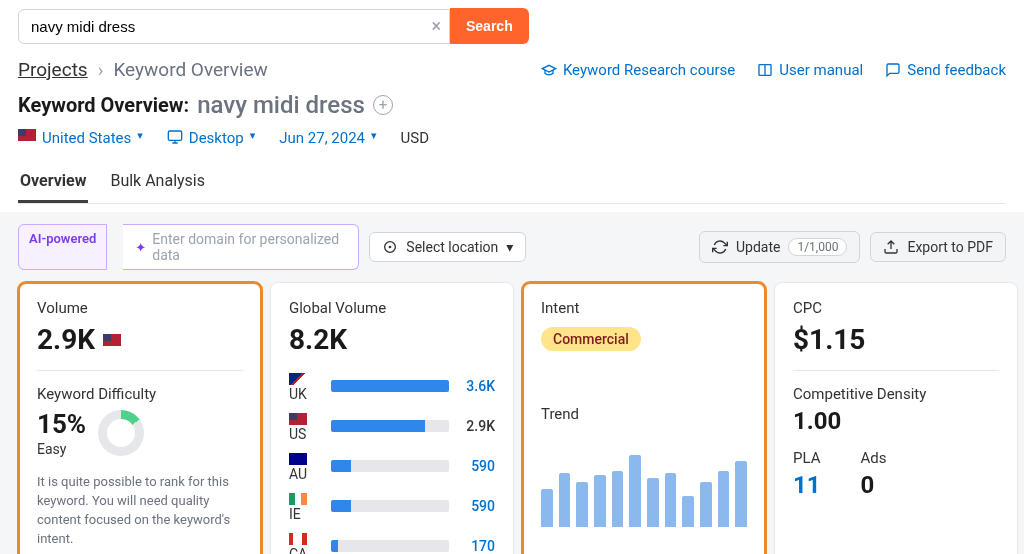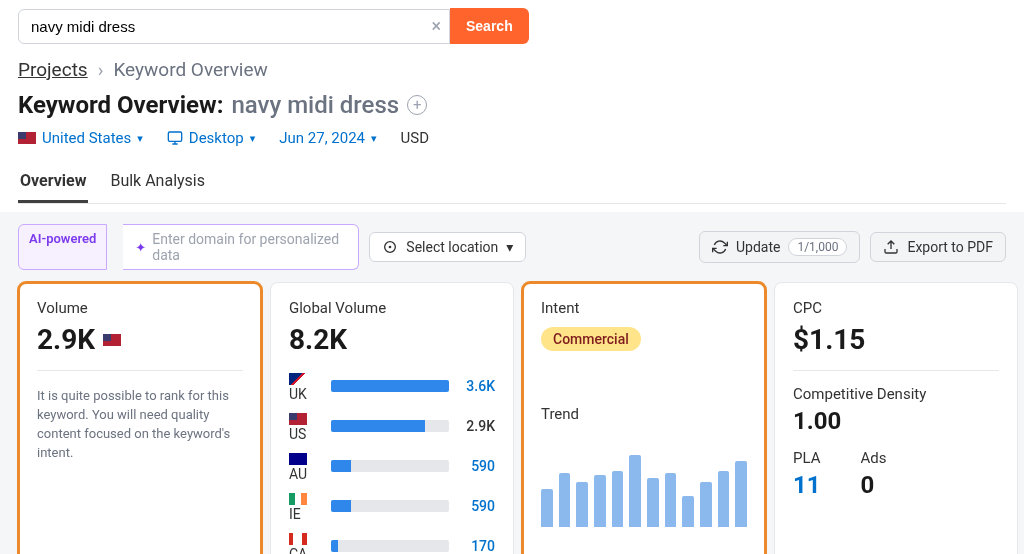--- a/index.html
+++ b/index.html
@@ -66,29 +66,29 @@
     align-items: center;
     margin-bottom: 10px;
   }
   .crumbs { display: flex; align-items: center; gap: 10px; font-size: 19px; }
   .crumb-proj { color: #333; text-decoration: underline; cursor: pointer; }
   .crumb-sep { color: #9ca3af; }
   .crumb-current { color: #6b7280; }
   .links-right { display: flex; gap: 22px; }
   .link { color: #0071cd; font-size: 15px; display: inline-flex; align-items: center; gap: 6px; cursor: pointer; }
   .title-row { display: flex; align-items: center; gap: 8px; margin-bottom: 10px; }
-  .title-strong { font-size: 24px; font-weight: 700; }
+  .title-strong { font-size: 20px; font-weight: 700; }
   .title-kw { font-size: 24px; font-weight: 500; color: #6b7280; }
   .add-circle {
     width: 20px; height: 20px; border: 1.5px solid #9ca3af; border-radius: 50%;
     display: inline-flex; align-items: center; justify-content: center;
     color: #9ca3af; font-size: 15px; line-height: 1; cursor: pointer;
   }
   .filters-row { display: flex; align-items: center; gap: 24px; margin-bottom: 14px; font-size: 15px; }
-  .filter { color: #0071cd; display: inline-flex; align-items: center; gap: 6px; cursor: pointer; }
+  .filter { color: #0071cd; display: inline-flex; align-items: flex-start; gap: 6px; cursor: pointer; }
   .filter .chev { font-size: 11px; }
   .static-label { color: #333; }
   .tabs-row { display: flex; gap: 20px; border-bottom: 1px solid #e5e7eb; }
   .tab { padding: 10px 2px; font-size: 16px; color: #333; cursor: pointer; }
   .tab.active { font-weight: 700; border-bottom: 3px solid #404040; }
   .bar-row {
     display: flex; align-items: center; justify-content: space-between;
     padding: 12px 18px 12px 18px;
   }
   .bar-left, .bar-right { display: flex; gap: 10px; align-items: center; }
@@ -181,20 +181,42 @@
     </div>
     <button class="search-btn">Search</button>
   </div>
 
   <div class="breadcrumb-row">
     <div class="crumbs">
       <span class="crumb-proj">Projects</span>
       <span class="crumb-sep">›</span>
       <span class="crumb-current">Keyword Overview</span>
     </div>
+    <div class="links-right">
+      <span class="link">
+        <svg class="icon" viewBox="0 0 24 24" fill="none" stroke="#0071cd" stroke-width="2">
+            <path d="M22 10L12 5 2 10l10 5 10-5z"></path>
+            <path d="M6 12v5c3 3 9 3 12 0v-5"></path>
+          </svg>
+        <span>Keyword Research course</span>
+      </span>
+      <span class="link">
+        <svg class="icon" viewBox="0 0 24 24" fill="none" stroke="#0071cd" stroke-width="2">
+            <rect x="3" y="4" width="18" height="16" rx="1"></rect>
+            <path d="M12 4v16"></path>
+          </svg>
+        <span>User manual</span>
+      </span>
+      <span class="link">
+        <svg class="icon" viewBox="0 0 24 24" fill="none" stroke="#0071cd" stroke-width="2">
+            <path d="M21 15a2 2 0 0 1-2 2H7l-4 4V5a2 2 0 0 1 2-2h14a2 2 0 0 1 2 2z"></path>
+          </svg>
+        <span>Send feedback</span>
+      </span>
+    </div>
   </div>
 
   <div class="title-row">
     <span class="title-strong">Keyword Overview:</span>
     <span class="title-kw">navy midi dress</span>
     <span class="add-circle">+</span>
   </div>
 
   <div class="filters-row">
     <span class="filter">
@@ -262,20 +284,28 @@
 
 <div class="cards">
 
   <div class="card hl">
     <h4>Volume</h4>
     <div class="big">
       <span>2.9K</span>
       <span class="flag"></span>
     </div>
     <div class="sep"></div>
+    <h4>Keyword Difficulty</h4>
+    <div class="pct-row">
+      <div>
+        <div class="pct">15%</div>
+        <div class="easy">Easy</div>
+      </div>
+      <div class="donut"></div>
+    </div>
     <div class="kd-desc">It is quite possible to rank for this keyword. You will need quality content focused on the keyword's intent.</div>
   </div>
 
   <div class="card">
     <h4>Global Volume</h4>
     <div class="big">8.2K</div>
     <div class="header-gap"></div>
     <div id="gv-rows">
         <div class="gv-row">
           <span class="gv-cc"><span class="gv-flag flag-uk"></span>UK</span>

